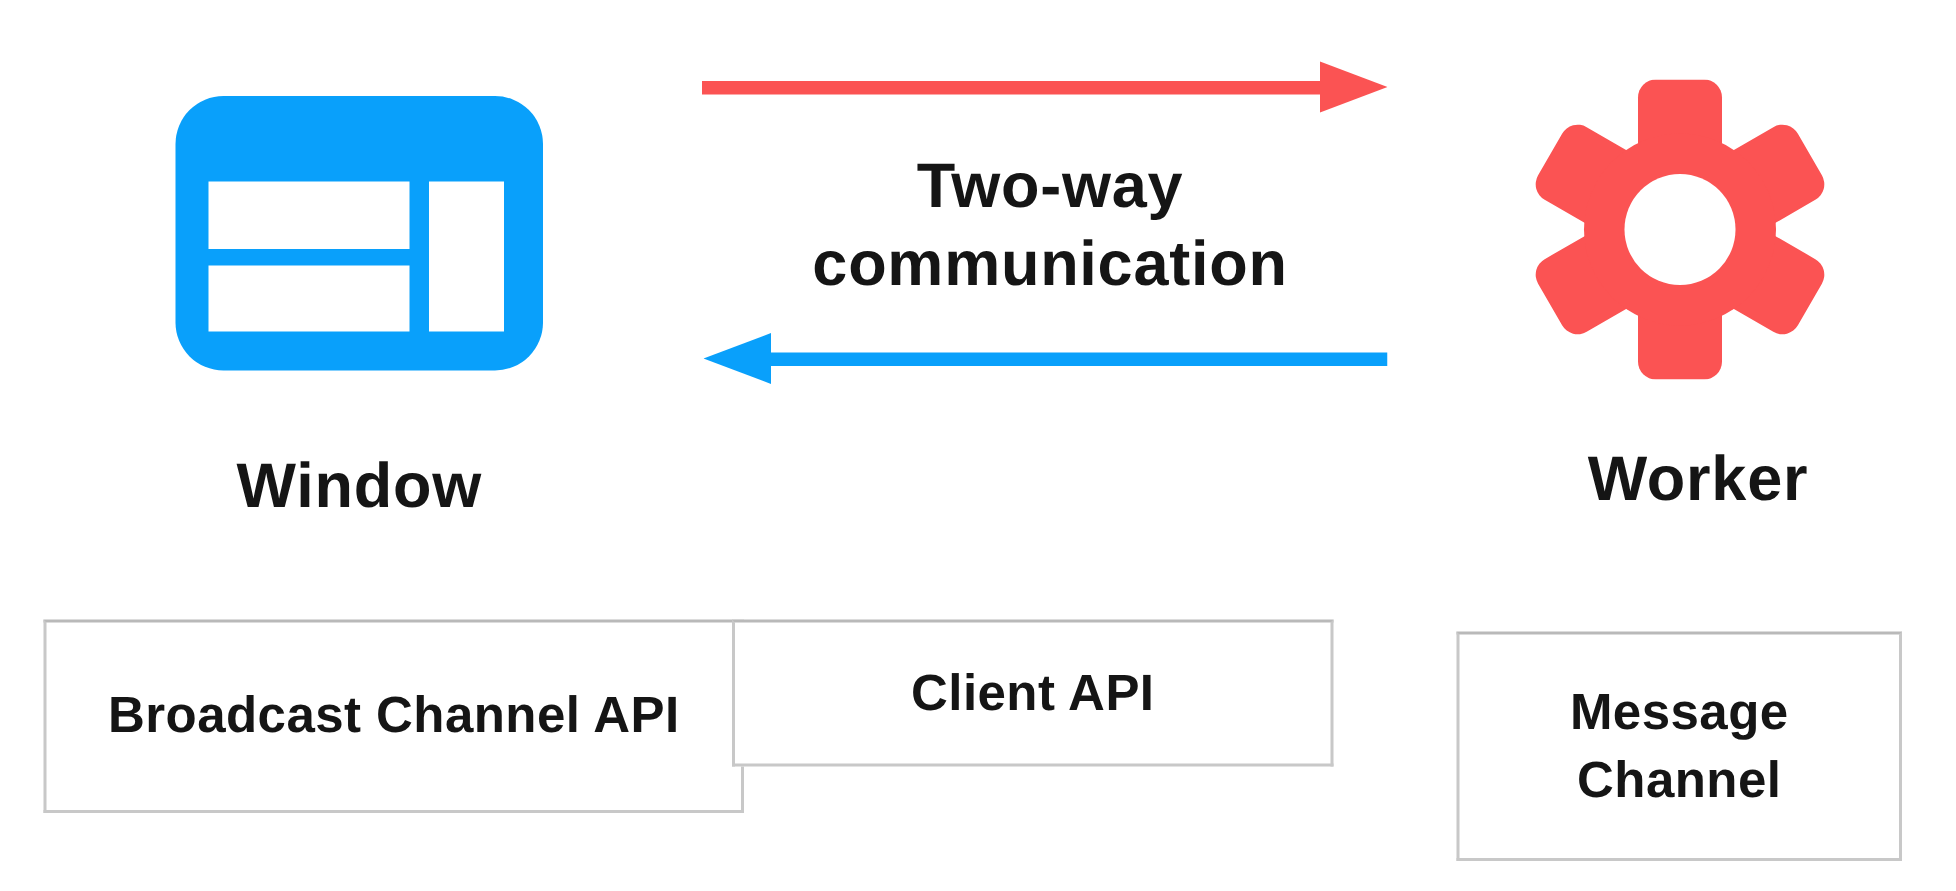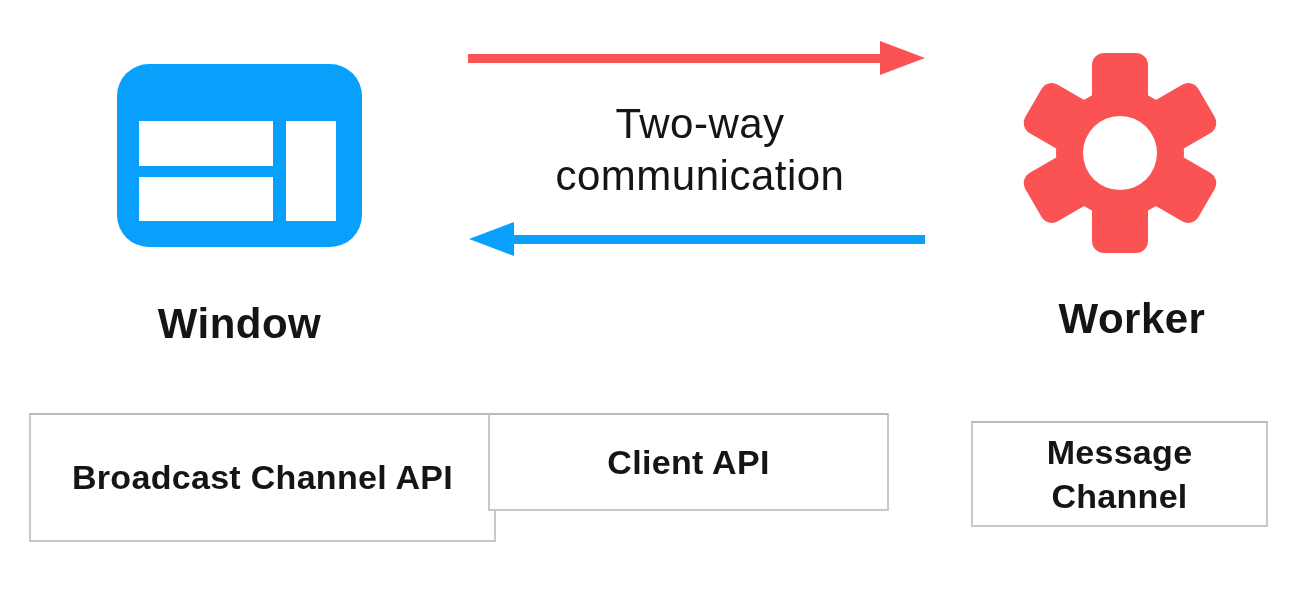--- a/index.html
+++ b/index.html
@@ -66,21 +66,21 @@
     white-space: nowrap;
   }
   .window-label { left: 117px; top: 300px; width: 245px; }
   .worker-label { left: 1022px; top: 295px; width: 220px; }
 
   .comm-label {
     position: absolute;
     left: 495px; top: 98px;
     width: 410px;
     font-size: 42px;
-    font-weight: 400;
+    font-weight: 700;
     letter-spacing: 0.5px;
     line-height: 1.24;
     text-align: center;
     color: var(--text);
   }
 
   
   .api-box {
     position: absolute;
     background: #ffffff;
@@ -94,21 +94,21 @@
   }
   .api-box .api-box-label {
     font-size: 34px;
     font-weight: 700;
     line-height: 1.3;
     letter-spacing: 0.3px;
     color: var(--text);
   }
   .api-box-broadcast { left: 29px;  top: 413px; width: 467px; height: 129px; }
   .api-box-client    { left: 488px; top: 413px; width: 401px; height: 98px; }
-  .api-box-message   { left: 971px; top: 421px; width: 297px; height: 106px; }
+  .api-box-message   { left: 971px; top: 421px; width: 297px; height: 153px; }
 </style>
 </head>
 <body>
 
 <div class="canvas">
 
   <div class="window-icon">
     <div class="pane pane-top-left"></div>
     <div class="pane pane-bottom-left"></div>
     <div class="pane pane-right"></div>

